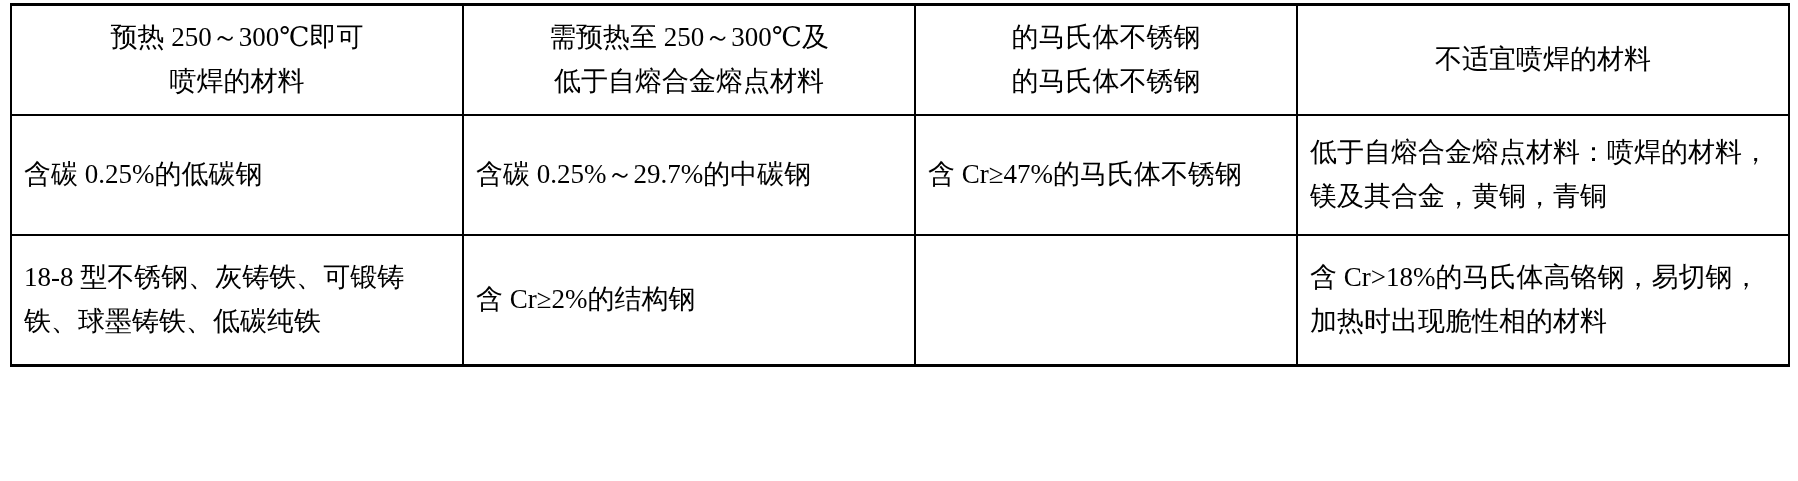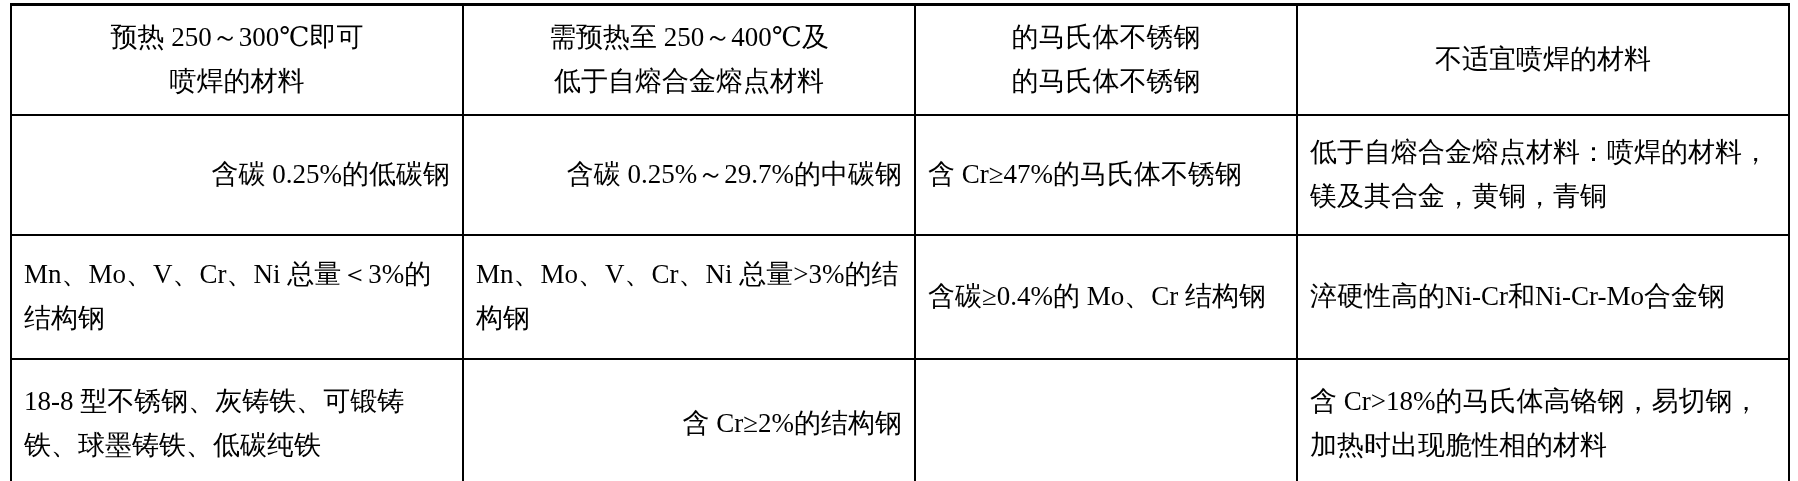--- a/index.html
+++ b/index.html
@@ -46,21 +46,21 @@
     text-align: center;
     height: 96px;
   }
   tbody tr td {
     text-align: left;
   }
   tbody tr.r1 td { height: 106px; }
   tbody tr.r2 td { height: 110px; }
   tbody tr.r3 td { height: 116px; }
 
-  .ctr { text-align: right; margin-top: 48px; }
+  .ctr { text-align: left; margin-top: 48px; }
   .empty { }
   .head-line { display: block; }
 </style>
 </head>
 <body>
 
 <div class="sheet">
   <table class="material-table">
     <colgroup>
       <col class="c1">
@@ -68,45 +68,39 @@
         <col class="c3">
         <col class="c4">
     </colgroup>
     <thead>
       <tr>
         <td>
           <span class="head-line">预热 250～300℃即可</span>
           <span class="head-line">喷焊的材料</span>
         </td>
         <td>
-          <span class="head-line">需预热至 250～400℃及</span>
+          <span class="head-line">需预热至 250～300℃及</span>
           <span class="head-line">低于自熔合金熔点材料</span>
         </td>
         <td>
           <span class="head-line">的马氏体不锈钢</span>
           <span class="head-line">的马氏体不锈钢</span>
         </td>
         <td>
           <span class="head-line">不适宜喷焊的材料</span>
         </td>
       </tr>
     </thead>
     <tbody>
       <tr class="r1">
         <td class="ctr">含碳 0.25%的低碳钢</td>
         <td class="ctr">含碳 0.25%～29.7%的中碳钢</td>
         <td>含 Cr≥47%的马氏体不锈钢</td>
         <td>低于自熔合金熔点材料：喷焊的材料，镁及其合金，黄铜，青铜</td>
       </tr>
-      <tr class="r2">
-        <td>Mn、Mo、V、Cr、Ni 总量＜3%的结构钢</td>
-        <td>Mn、Mo、V、Cr、Ni 总量&gt;3%的结构钢</td>
-        <td>含碳≥0.4%的 Mo、Cr 结构钢</td>
-        <td>淬硬性高的Ni-Cr和Ni-Cr-Mo合金钢</td>
-      </tr>
       <tr class="r3">
         <td>18-8 型不锈钢、灰铸铁、可锻铸铁、球墨铸铁、低碳纯铁</td>
         <td class="ctr">含 Cr≥2%的结构钢</td>
         <td class="empty"></td>
         <td>含 Cr&gt;18%的马氏体高铬钢，易切钢，加热时出现脆性相的材料</td>
       </tr>
     </tbody>
   </table>
 </div>
 

